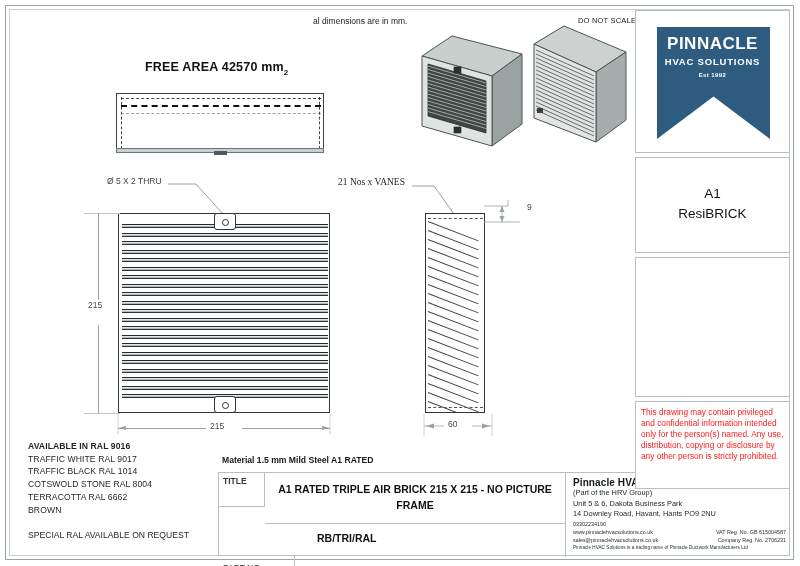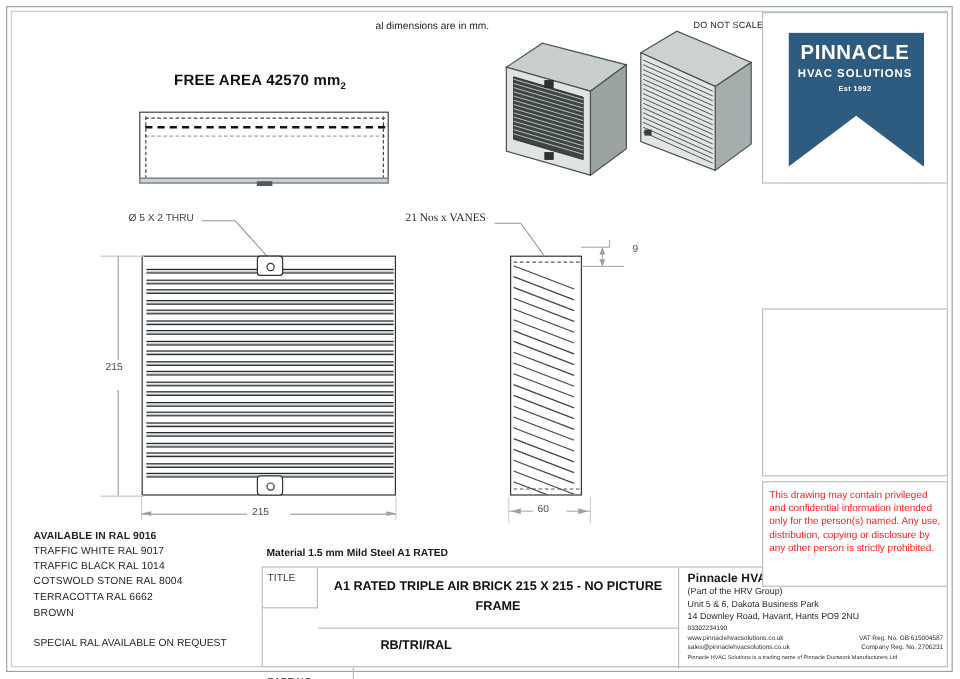--- a/index.html
+++ b/index.html
@@ -344,20 +344,21 @@
   .tb-cell-title-lbl {
     position: absolute;
     left: 0; top: 0;
     width: 46px; height: 34px;
     border-right: 1px solid #b9c0c4;
     border-bottom: 1px solid #b9c0c4;
     box-sizing: border-box;
     font-size: 8.5px;
     color: #35393b;
     padding: 3px 0 0 4px;
+    font-weight: bold;
   }
   .tb-cell-title-val {
     position: absolute;
     left: 46px; top: 0;
     width: 301px; height: 51px;
     border-right: 1px solid #b9c0c4;
     border-bottom: 1px solid #b9c0c4;
     box-sizing: border-box;
     display: flex;
     align-items: center;
@@ -656,20 +657,26 @@
 
   <div class="right-col">
 
     <div class="rc-box rc-logo">
       <div class="logo-banner"></div>
       <div class="logo-wordmark">PINNACLE</div>
       <div class="logo-sub">HVAC SOLUTIONS</div>
       <div class="logo-est">Est 1992</div>
     </div>
 
+    <div class="rc-box rc-model">
+      <div class="model-text">
+        <div>A1</div>
+        <div>ResiBRICK</div>
+      </div>
+    </div>
 
     <div class="rc-box rc-blank"></div>
 
     <div class="rc-box rc-warn">
       <div class="warn-text">This drawing may contain privileged and confidential information intended only for the person(s) named. Any use, distribution, copying or disclosure by any other person is strictly prohibited.</div>
     </div>
 
   </div>
 
 </div>

